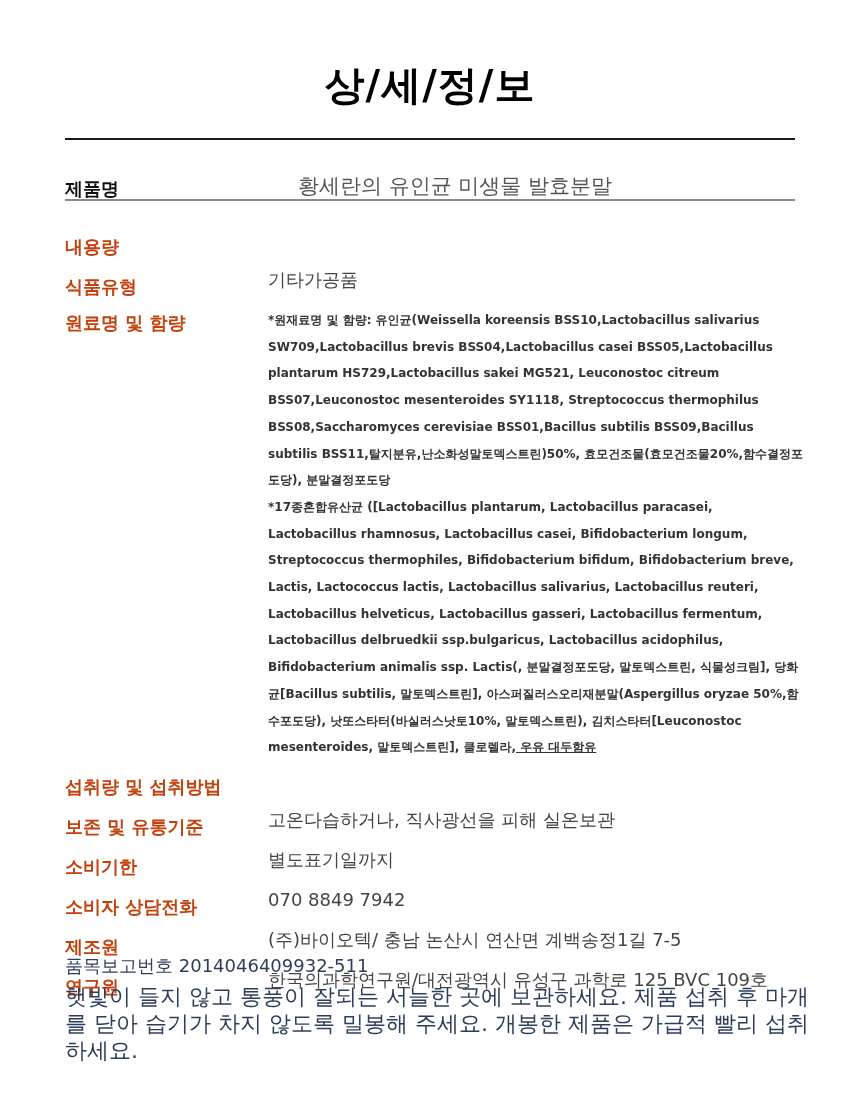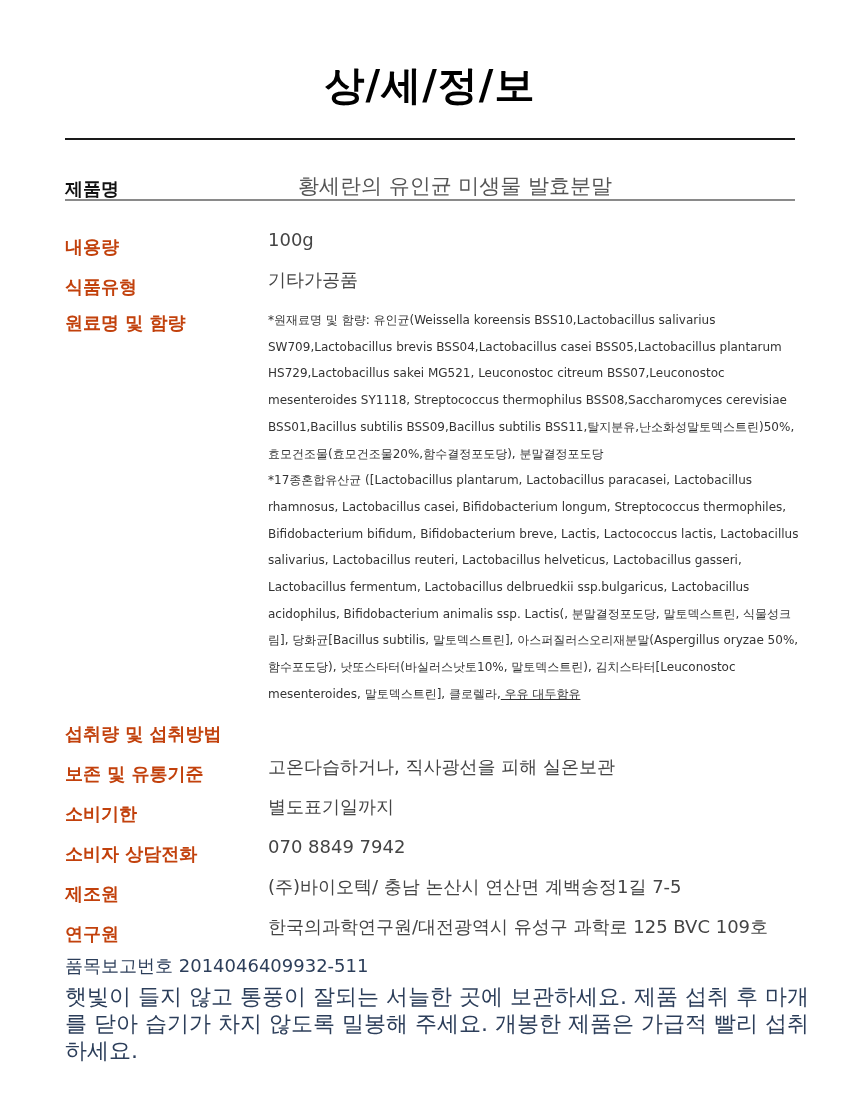--- a/index.html
+++ b/index.html
@@ -97,20 +97,21 @@
   }
   .ingredients {
     font-size: 12px;
     line-height: 26.7px;
     color: #333;
     padding-top: 2px;
     width: 530px;
   }
   .ingredients p {
     margin: 0;
+    font-weight: bold;
   }
   .underline {
     text-decoration: underline;
   }
   .footer {
     position: absolute;
     top: 953px;
     left: 65px;
     width: 750px;
     color: #2c3e5a;
@@ -136,21 +137,20 @@
   <span class="product-label">제품명</span>
   <span class="product-value">황세란의 유인균 미생물 발효분말</span>
 </div>
 
 <div class="rule-bottom"></div>
 
 <div class="spec-list">
 
   <div class="spec-row simple">
     <div class="spec-label">내용량</div>
-    <div class="spec-value">100g</div>
   </div>
 
   <div class="spec-row simple">
     <div class="spec-label">식품유형</div>
     <div class="spec-value">기타가공품</div>
   </div>
 
   <div class="spec-row" style="margin-bottom:4px;">
     <div class="spec-label" style="padding-top:6px;">원료명 및 함량</div>
     <div class="spec-value ingredients">

